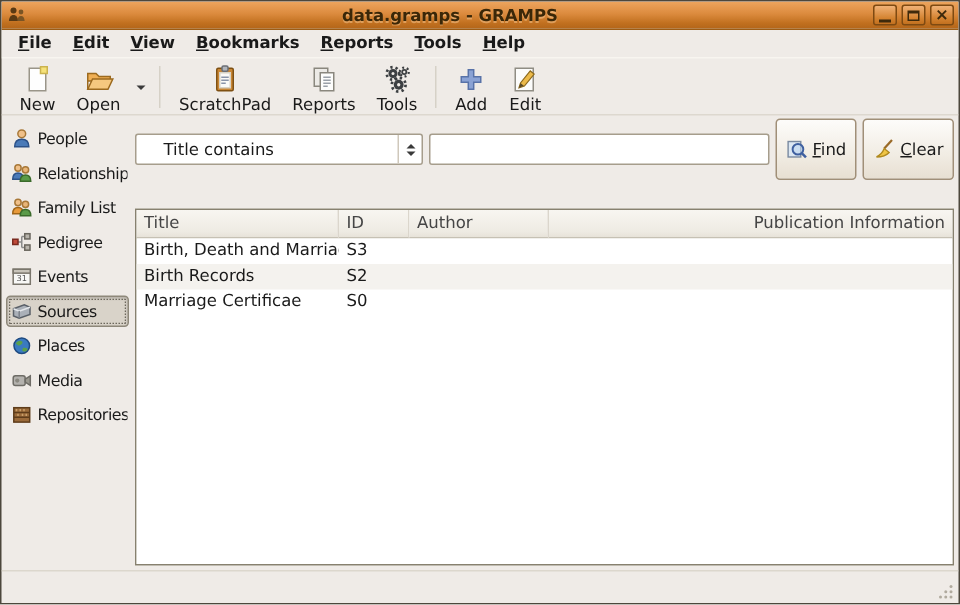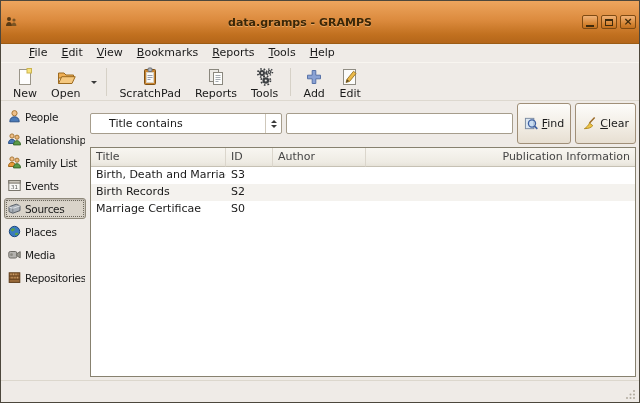--- a/index.html
+++ b/index.html
@@ -1,33 +1,33 @@
 <!DOCTYPE html>
 <html><head>
 <meta charset="utf-8">
 <style>
   html,body{margin:0;padding:0;}
   body{width:640px;height:403px;font-family:"DejaVu Sans","Liberation Sans",sans-serif;font-size:11px;color:#1a1a1a;background:#d8d4cc;}
   .window{width:640px;height:403px;box-sizing:border-box;border:1px solid #4c473c;display:flex;flex-direction:column;background:#efebe7;overflow:hidden;}
 
   
-  .titlebar{height:18px;flex:none;display:flex;align-items:center;padding:12px 3px;gap:3px;
+  .titlebar{height:18px;flex:none;display:flex;align-items:center;padding:0 3px;gap:3px;
     background:linear-gradient(180deg,#eda55e 0%,#dc8b3e 45%,#c1701f 80%,#b4661a 100%);
     border-bottom:1px solid #9c5c14;}
   .app-icon{width:14px;height:14px;flex:none;}
   .title{flex:1;text-align:center;font-weight:bold;font-size:11px;color:#3a2708;text-shadow:0 1px 0 rgba(255,210,160,.45);white-space:nowrap;overflow:hidden;}
   .win-controls{display:flex;gap:3px;flex:none;}
   .win-btn{width:16px;height:14px;box-sizing:border-box;border:1px solid #7e4a12;border-radius:2px;
     background:linear-gradient(#f0b176,#d3822f 70%,#c2701f);display:flex;align-items:center;justify-content:center;cursor:default;}
   .glyph-min{width:8px;height:2px;background:#3e2a0c;margin-top:7px;}
   .glyph-max{width:8px;height:7px;box-sizing:border-box;border:1px solid #3e2a0c;border-top-width:2px;}
   .glyph-close{font-size:11px;font-weight:bold;color:#3e2a0c;line-height:12px;}
 
   
-  .menubar{height:18px;flex:none;display:flex;align-items:center;padding:0 21px;background:#efebe7;}
+  .menubar{height:18px;flex:none;display:flex;align-items:center;padding:0 4px;background:#efebe7;font-weight:bold;}
   .menu-item{padding:1px 7px 2px;white-space:nowrap;}
   .accel{display:inline-block;}
   .accel::first-letter{text-decoration:underline;}
 
   
   .toolbar{height:39px;flex:none;box-sizing:border-box;display:flex;align-items:stretch;padding:2px 5px 1px;
     border-top:1px solid #f8f5f0;border-bottom:1px solid #ddd8cf;}
   .tool-button{display:flex;flex-direction:column;align-items:center;justify-content:flex-start;padding:1px 7px;border-radius:3px;}
   .tool-icon{width:22px;height:22px;}
   .tool-label{font-size:11px;line-height:12px;margin-top:0;white-space:nowrap;}
@@ -51,21 +51,21 @@
   .combo-value{flex:1;padding:0 18px;white-space:nowrap;overflow:hidden;}
   .combo-spinner{width:15px;align-self:stretch;border-left:1px solid #cfc8bb;display:flex;flex-direction:column;align-items:center;justify-content:center;gap:2px;}
   .spin-up{width:0;height:0;border:3px solid transparent;border-bottom-color:#3a3a3a;border-top-width:0;}
   .spin-dn{width:0;height:0;border:3px solid transparent;border-top-color:#3a3a3a;border-bottom-width:0;}
   .search-input{flex:1;min-width:0;height:21px;box-sizing:border-box;border:1px solid #a69d8c;border-radius:2px;background:#fff;padding:0 4px;font:11px "DejaVu Sans",sans-serif;outline:none;}
   .btn{flex:none;height:41px;display:flex;align-items:center;gap:3px;padding:0 6px;border:1px solid #a08f78;border-radius:3px;
     background:linear-gradient(#fdfcfa,#f1ece3 60%,#e7dfd2);font:11px "DejaVu Sans",sans-serif;color:#1a1a1a;}
   .btn-ic{width:15px;height:15px;}
 
   
-  .table-frame{flex:1;min-height:0;border:1px solid #87816f;background:#fff;display:flex;flex-direction:column;overflow:hidden;}
+  .table-frame{flex:1;min-height:0;border:1px solid #87816f;background:#fff;display:flex;flex-direction:column;overflow:hidden;margin-top:16px;}
   .thead{flex:none;display:flex;height:19px;}
   .th{box-sizing:border-box;padding:2px 5px 0;background:linear-gradient(#f8f6f1,#eeebe3 80%,#e7e3d9);
     border-right:1px solid #dbd6cc;border-bottom:1px solid #c6c1b4;color:#454545;white-space:nowrap;overflow:hidden;}
   .tbody{flex:1;background:#fff;}
   .row{display:flex;height:17px;}
   .row.odd{background:#f4f2ee;}
   .cell{box-sizing:border-box;padding:1px 5px;white-space:nowrap;overflow:hidden;}
   .col-0{width:135px;flex:none;}
   .col-1{width:47px;flex:none;}
   .col-2{width:93px;flex:none;}
@@ -312,20 +312,28 @@
           </span>
           <span class="side-label">Relationships</span>
         </div>
         <div class="side-item">
           <span class="side-icon">
             <svg class="ic">
               <use href="#sym-family-icon"></use>
             </svg>
           </span>
           <span class="side-label">Family List</span>
+        </div>
+        <div class="side-item">
+          <span class="side-icon">
+            <svg class="ic">
+              <use href="#sym-pedigree-icon"></use>
+            </svg>
+          </span>
+          <span class="side-label">Pedigree</span>
         </div>
         <div class="side-item">
           <span class="side-icon">
             <svg class="ic">
               <use href="#sym-calendar-icon"></use>
             </svg>
           </span>
           <span class="side-label">Events</span>
         </div>
         <div class="side-item selected">

